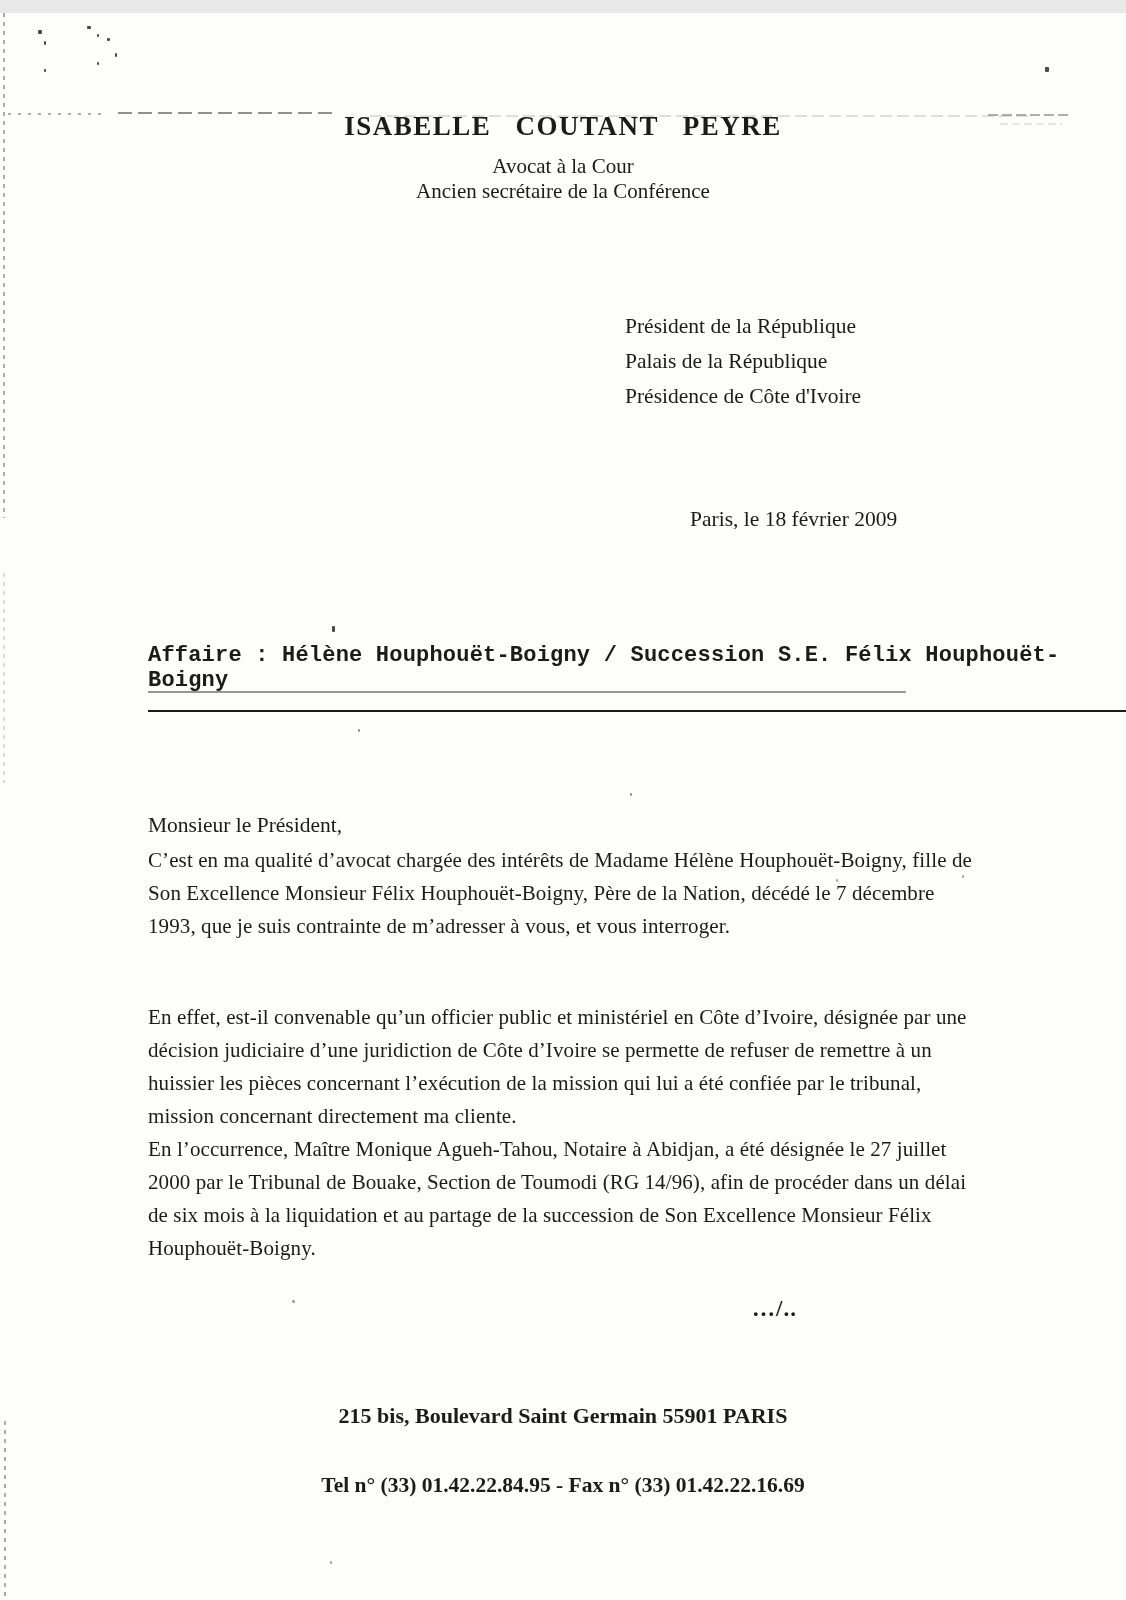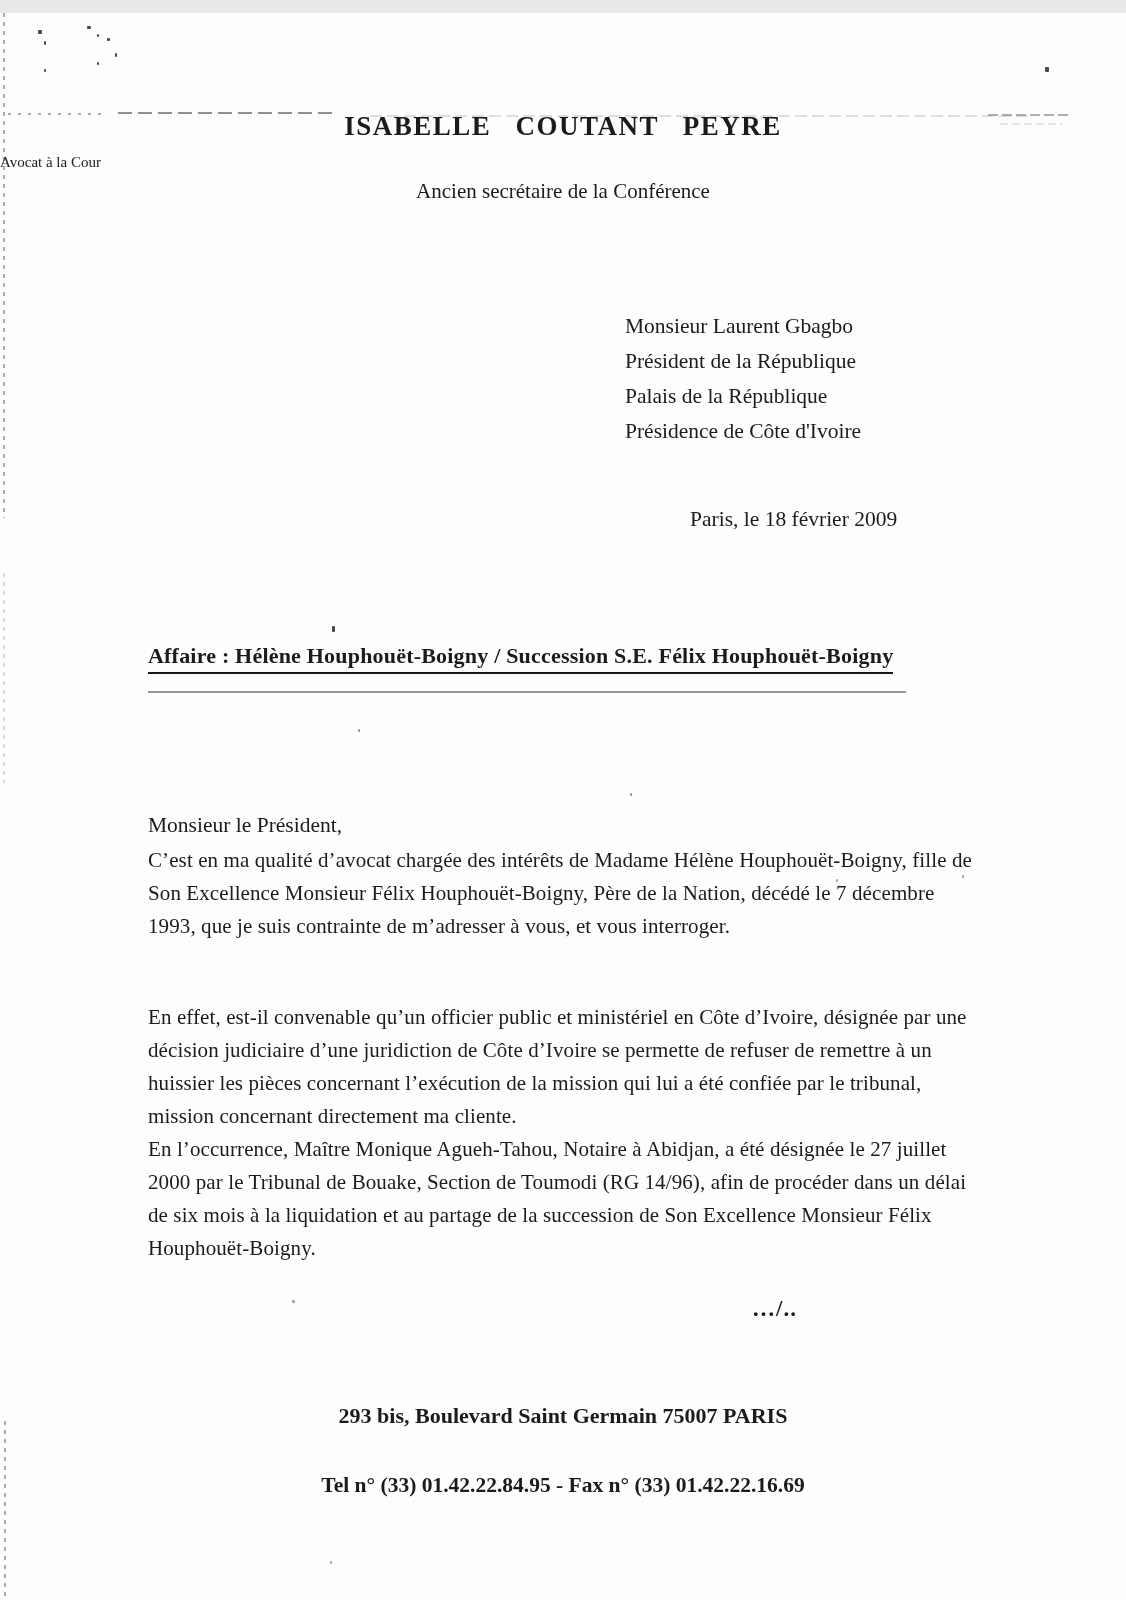--- a/index.html
+++ b/index.html
@@ -42,21 +42,22 @@
     font-size: 27px;
     font-weight: bold;
     letter-spacing: 1.5px;
     word-spacing: 16px;
   }
   .letterhead-sub1 {
     position: absolute;
     top: 141px;
     left: 0;
     width: 100%;
-    font-size: 15px;
+    text-align: center;
+    font-size: 21px;
   }
   .letterhead-sub2 {
     position: absolute;
     top: 166px;
     left: 0;
     width: 100%;
     text-align: center;
     font-size: 21px;
   }
   
@@ -76,21 +77,22 @@
   }
   
   .subject {
     position: absolute;
     top: 630px;
     left: 148px;
     font-size: 22px;
     font-weight: bold;
     letter-spacing: 0.2px;
     border-bottom: 2.5px solid #1b1b1b;
-    padding-bottom: 3px;
+    padding-bottom: 17px;
+    font-family: Liberation Mono, monospace;
   }
   .subject-underline2 {
     position: absolute;
     top: 678px;
     left: 148px;
     width: 758px;
     height: 1.5px;
     background: rgba(27,27,27,0.45);
   }
   
@@ -169,35 +171,34 @@
   <div class="speck" style="left:836px; top:866px; width:2px; height:3px; opacity:.5;"></div>
   <div class="speck" style="left:962px; top:862px; width:2px; height:3px; opacity:.5;"></div>
   <div class="speck" style="left:292px; top:1287px; width:3px; height:3px; opacity:.5;"></div>
   <div class="speck" style="left:330px; top:1548px; width:2px; height:3px; opacity:.5;"></div>
 
   <div class="letterhead-name">ISABELLE COUTANT PEYRE</div>
   <div class="letterhead-sub1">Avocat à la Cour</div>
   <div class="letterhead-sub2">Ancien secrétaire de la Conférence</div>
 
   <div class="recipient">
-    <div>Monsieur Laurent Gbagbo</div>
     <div>Président de la République</div>
     <div>Palais de la République</div>
     <div>Présidence de Côte d'Ivoire</div>
   </div>
 
   <div class="dateline">Paris, le 18 février 2009</div>
 
   <div class="subject">Affaire : Hélène Houphouët-Boigny / Succession S.E. Félix Houphouët-Boigny</div>
   <div class="subject-underline2"></div>
 
   <div class="salutation">Monsieur le Président,</div>
 
   <div class="para para1">C’est en ma qualité d’avocat chargée des intérêts de Madame Hélène Houphouët-Boigny, fille de Son Excellence Monsieur Félix Houphouët-Boigny, Père de la Nation, décédé le 7 décembre 1993, que je suis contrainte de m’adresser à vous, et vous interroger.</div>
   <div class="para para2">En effet, est-il convenable qu’un officier public et ministériel en Côte d’Ivoire, désignée par une décision judiciaire d’une juridiction de Côte d’Ivoire se permette de refuser de remettre à un huissier les pièces concernant l’exécution de la mission qui lui a été confiée par le tribunal, mission concernant directement ma cliente.</div>
   <div class="para para3">En l’occurrence, Maître Monique Agueh-Tahou, Notaire à Abidjan, a été désignée le 27 juillet 2000 par le Tribunal de Bouake, Section de Toumodi (RG 14/96), afin de procéder dans un délai de six mois à la liquidation et au partage de la succession de Son Excellence Monsieur Félix Houphouët-Boigny.</div>
 
   <div class="continuation">…/..</div>
 
-  <div class="footer-address">293 bis, Boulevard Saint Germain 75007 PARIS</div>
+  <div class="footer-address">215 bis, Boulevard Saint Germain 55901 PARIS</div>
   <div class="footer-contact">Tel n° (33) 01.42.22.84.95 - Fax n° (33) 01.42.22.16.69</div>
 
 </div>
 
 </body></html>

